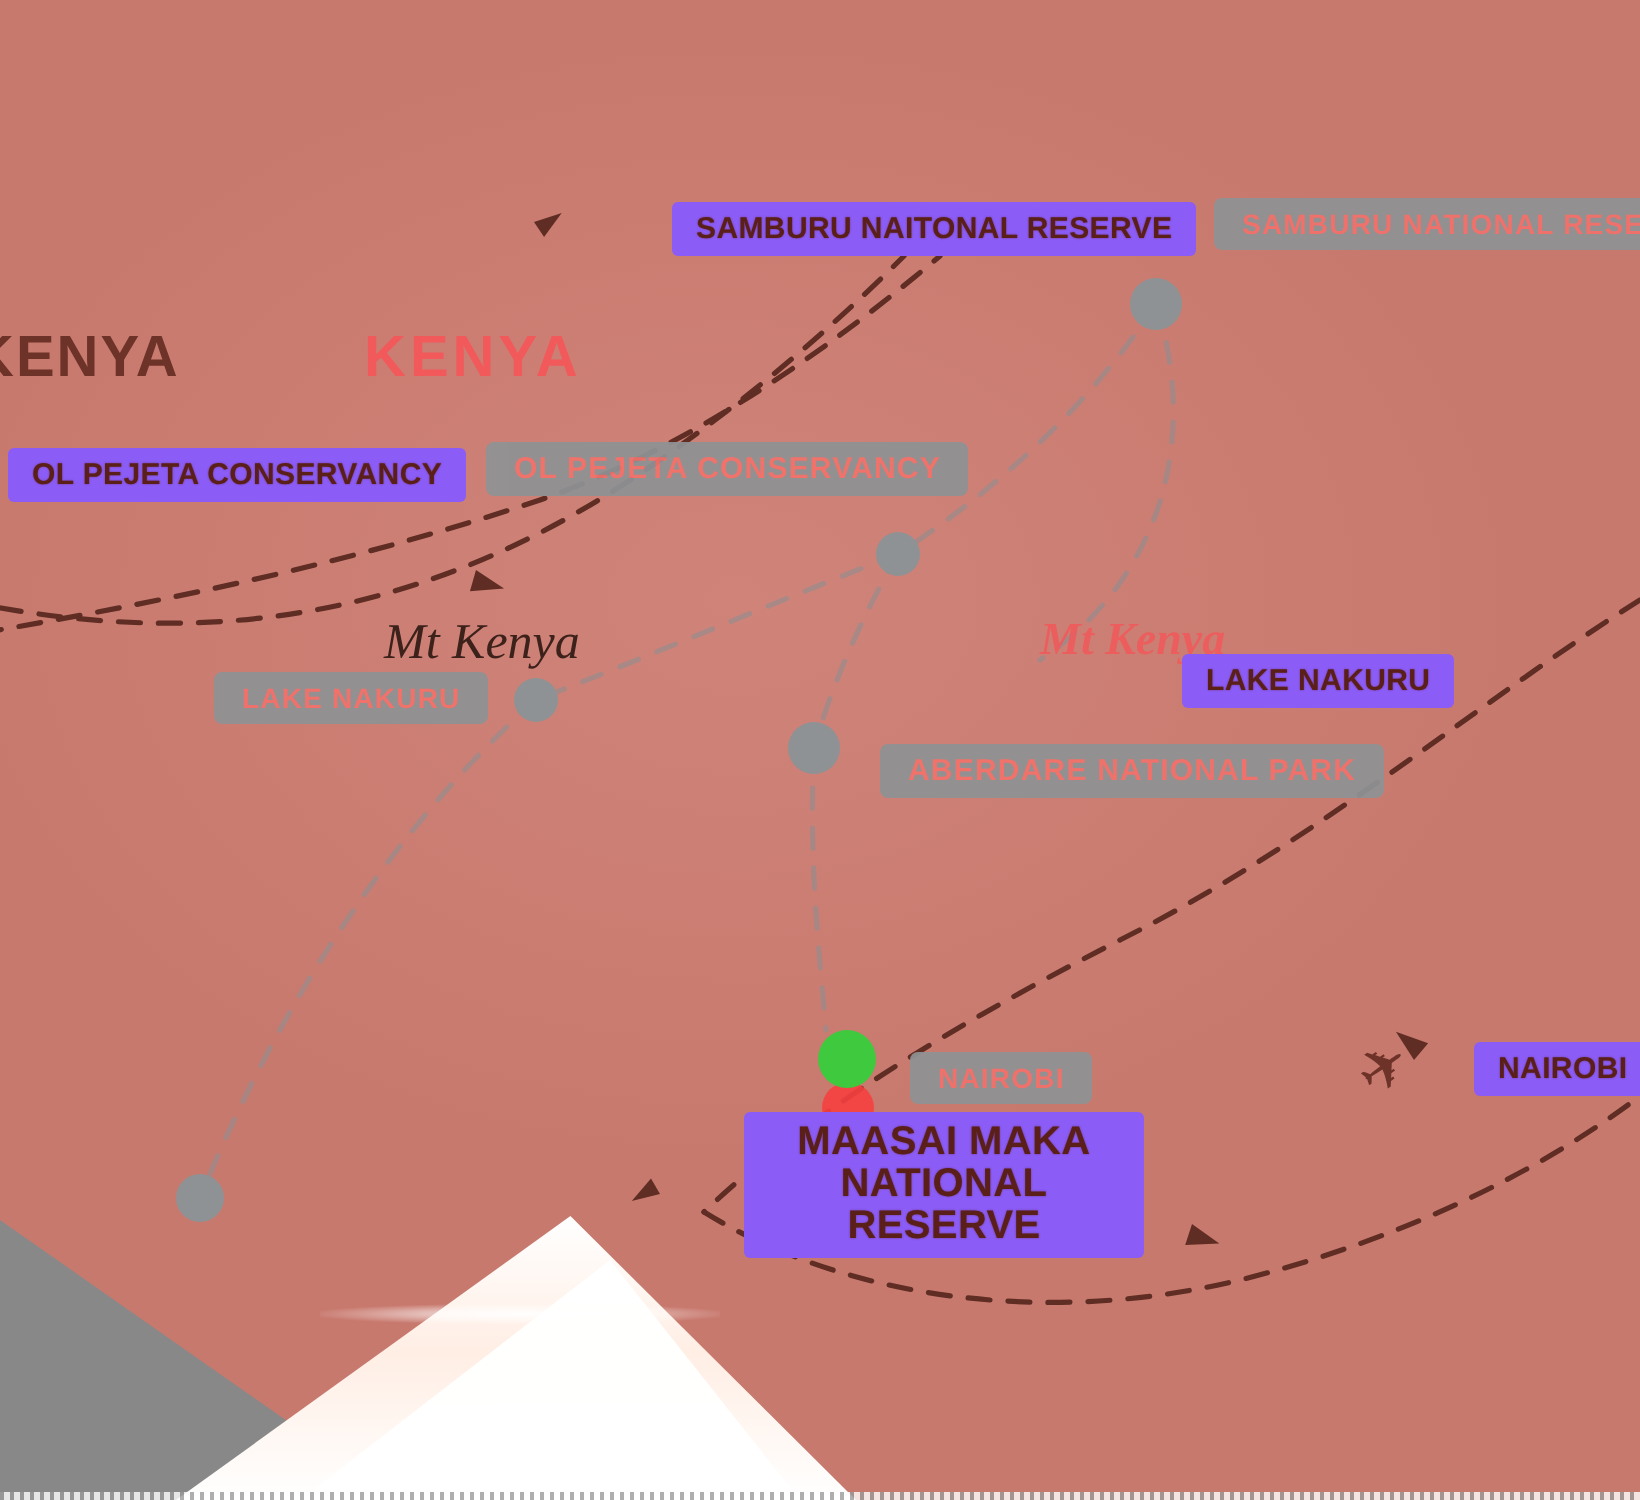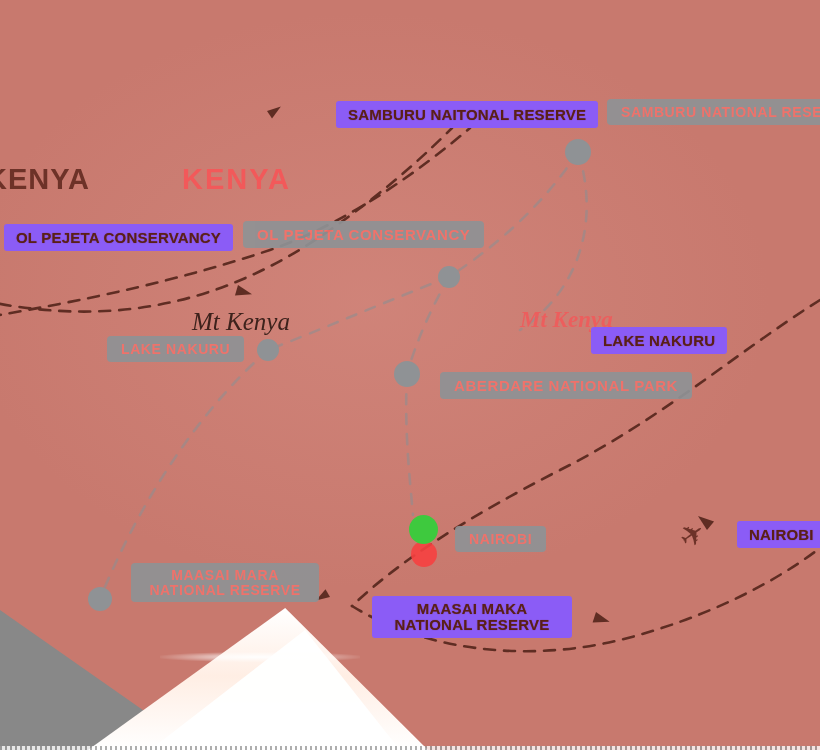--- a/index.html
+++ b/index.html
@@ -168,26 +168,25 @@
   <div class="pill-shadow" style="left:607px;top:99px;font-size:14px;">SAMBURU NATIONAL RESERVE</div>
 
   <div class="pill-shadow" style="left:243px;top:221px;font-size:15px;">OL PEJETA CONSERVANCY</div>
 
   <div class="pill-shadow" style="left:107px;top:336px;font-size:14px;">LAKE NAKURU</div>
 
   <div class="pill-shadow" style="left:440px;top:362px;font-size:15px;margin-top:10px;">ABERDARE NATIONAL PARK</div>
 
   <div class="pill-shadow" style="left:455px;top:526px;font-size:14px;">NAIROBI</div>
 
-  <div class="pill-shadow two-line" style="left:131px;top:563px;width:160px;font-size:14px;white-space:normal;text-align:center;line-height:1.05;">MAASAI MARA NATIONAL RESERVE</div>
 
   <div class="pill-top" style="left:336px;top:101px;font-size:15px;">SAMBURU NAITONAL RESERVE</div>
 
   <div class="pill-top" style="left:4px;top:224px;font-size:15px;">OL PEJETA CONSERVANCY</div>
 
   <div class="pill-top" style="left:591px;top:327px;font-size:15px;">LAKE NAKURU</div>
 
 
   <div class="pill-top" style="left:737px;top:521px;font-size:15px;">NAIROBI</div>
 
-  <div class="pill-top two-line" style="left:372px;top:556px;width:176px;font-size:15px;margin-top:40px;">MAASAI MAKA NATIONAL RESERVE</div>
+  <div class="pill-top two-line" style="left:372px;top:556px;width:176px;font-size:20px;">MAASAI MAKA NATIONAL RESERVE</div>
 
 </div>
 
 </body></html>

